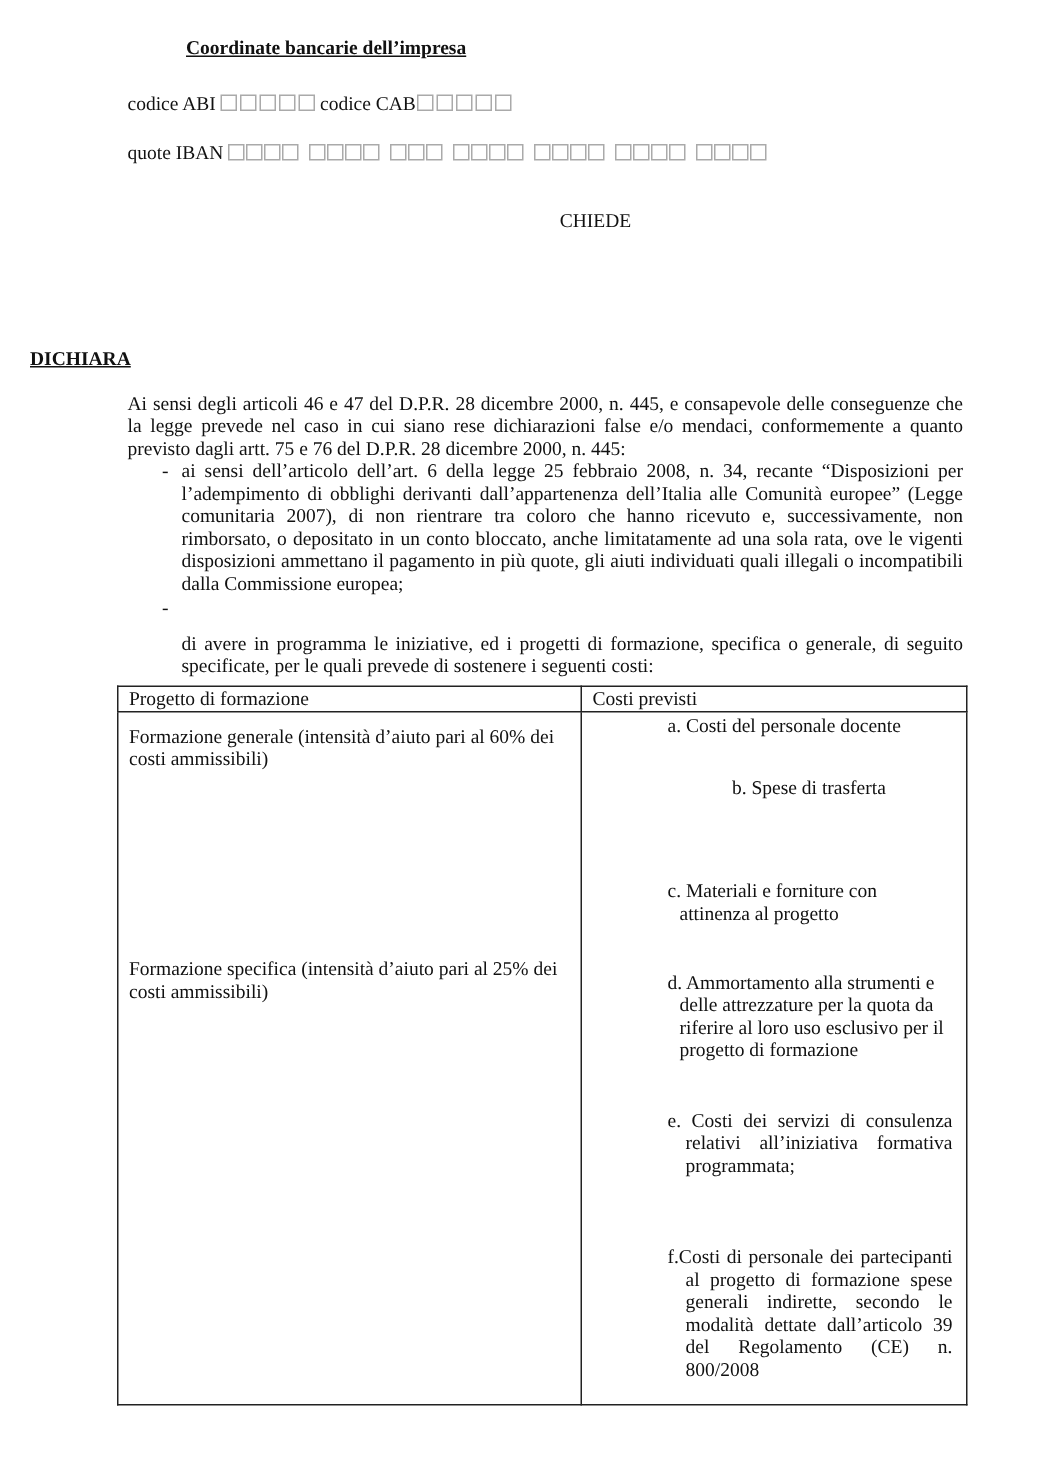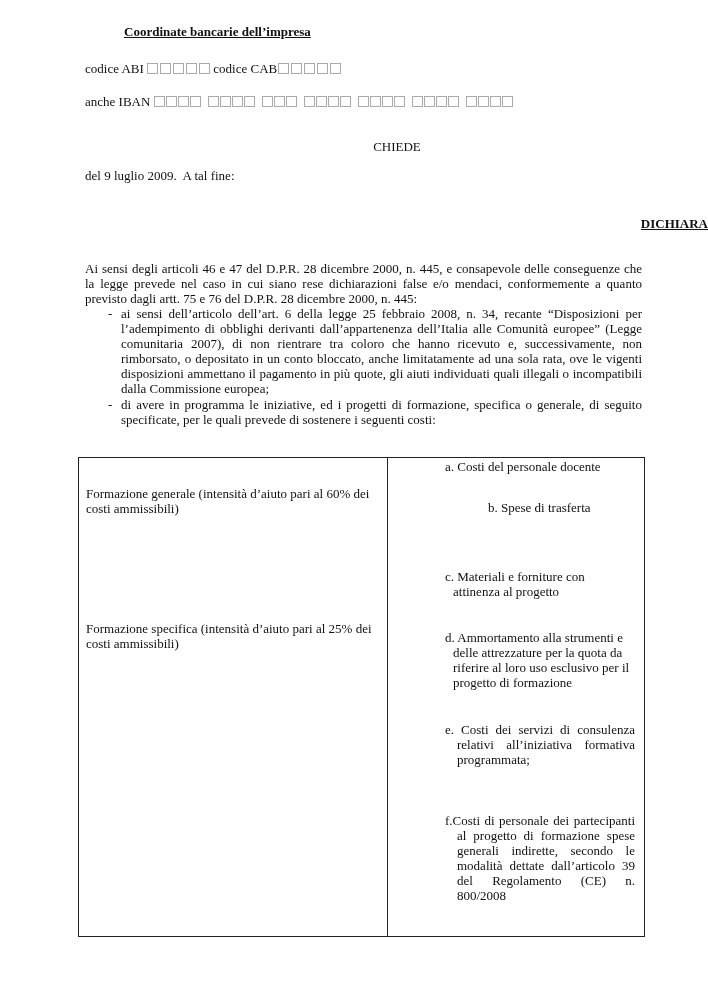--- a/index.html
+++ b/index.html
@@ -48,21 +48,21 @@
   <span>codice CAB</span><span class="boxes" id="cab-boxes" style="margin-left:1px;">
       <span class="box"></span>
       <span class="box"></span>
       <span class="box"></span>
       <span class="box"></span>
       <span class="box"></span>
     </span>
 </div>
 
 <div class="abs" style="left:85px; top:94px;">
-  <span>anche IBAN</span>
+  <span>quote IBAN</span>
   <span id="iban-groups"><span class="group">
         <span class="box"></span>
         <span class="box"></span>
         <span class="box"></span>
         <span class="box"></span>
       </span><span class="group">
         <span class="box"></span>
         <span class="box"></span>
         <span class="box"></span>
         <span class="box"></span>
@@ -88,46 +88,49 @@
       </span><span class="group">
         <span class="box"></span>
         <span class="box"></span>
         <span class="box"></span>
         <span class="box"></span>
       </span></span>
 </div>
 
 <div class="abs bold" style="left:0; width:708px; text-align:center; top:139px; padding-left:20px; box-sizing:border-box;">CHIEDE</div>
 <div class="abs" style="left:85px; top:168px; width:570px;">
-  <div style="white-space:pre;">del 9 luglio 2009.  A tal fine:</div>
 </div>
 
-<div class="abs heading-u" style="left:0; width:708px; text-align:right; top:216px; padding-left:20px; box-sizing:border-box;">DICHIARA</div>
+<div class="abs heading-u" style="left:0; width:708px; text-align:left; top:231px; padding-left:20px; box-sizing:border-box;">DICHIARA</div>
 
 <div class="abs para justify" style="top:261px;">Ai sensi degli articoli 46 e 47 del D.P.R. 28 dicembre 2000, n. 445, e consapevole delle conseguenze che la legge prevede nel caso in cui siano rese dichiarazioni false e/o mendaci, conformemente a quanto previsto dagli artt. 75 e 76 del D.P.R. 28 dicembre 2000, n. 445:</div>
 
 <div class="abs bullet" style="top:306px;">
   <span class="dash">-</span>
   <div class="text justify" style="padding-left:13px; text-indent:0;">ai sensi dell’articolo dell’art. 6 della legge 25 febbraio 2008, n. 34, recante “Disposizioni per l’adempimento di obblighi derivanti dall’appartenenza dell’Italia alle Comunità europee” (Legge comunitaria 2007), di non rientrare tra coloro che hanno ricevuto e, successivamente, non rimborsato, o depositato in un conto bloccato, anche limitatamente ad una sola rata, ove le vigenti disposizioni ammettano il pagamento in più quote, gli aiuti individuati quali illegali o incompatibili dalla Commissione europea;</div>
 </div>
 
 <div class="abs bullet" style="top:397px;">
   <span class="dash">-</span>
-  <div class="text justify" style="padding-left:13px; text-indent:0;">di avere in programma le iniziative, ed i progetti di formazione, specifica o generale, di seguito specificate, per le quali prevede di sostenere i seguenti costi:</div>
+  <div class="text justify" style="padding-left:13px; text-indent:0;margin-top:24px;">di avere in programma le iniziative, ed i progetti di formazione, specifica o generale, di seguito specificate, per le quali prevede di sostenere i seguenti costi:</div>
 </div>
 
 <table class="costs">
   <colgroup>
       <col style="width:309px">
       <col style="width:257px">
     </colgroup>
   <tbody>
+      <tr>
+    <th>Progetto di formazione</th>
+    <th>Costi previsti</th>
+  </tr>
   <tr>
     <td class="cell-left">
-      <div class="item" style="left:7px; top:28px; width:290px;">Formazione generale  (intensità d’aiuto pari al 60% dei costi ammissibili)</div>
+      <div class="item" style="left:7px; top:8px; width:290px;">Formazione generale  (intensità d’aiuto pari al 60% dei costi ammissibili)</div>
       <div class="item" style="left:7px; top:135px; width:290px;margin-top:28px;">Formazione specifica (intensità d’aiuto pari al 25% dei costi ammissibili)</div>
     </td>
     <td class="cell-right">
       <div class="item" style="left:57px; top:1px; width:190px;">a. Costi del personale docente</div>
       <div class="item" style="left:57px; top:42px; width:190px;padding-left:43px;">b.  Spese di trasferta</div>
       <div class="item" style="left:57px; top:111px; width:160px; padding-left:8px; text-indent:-8px;">c. Materiali e forniture con attinenza al progetto</div>
       <div class="item" style="left:57px; top:172px; width:185px; padding-left:8px; text-indent:-8px;">d. Ammortamento alla strumenti e delle attrezzature per la quota da riferire al loro uso esclusivo per il progetto di formazione</div>
       <div class="item justify" style="left:57px; top:264px; width:190px; padding-left:12px; text-indent:-12px; box-sizing:border-box;">e. Costi dei servizi di consulenza relativi all’iniziativa formativa programmata;</div>
       <div class="item justify" style="left:57px; top:355px; width:190px; padding-left:12px; text-indent:-12px; box-sizing:border-box;">f.Costi di personale dei partecipanti al progetto di formazione spese generali indirette, secondo le modalità dettate dall’articolo 39 del Regolamento (CE) n. 800/2008</div>
     </td>

